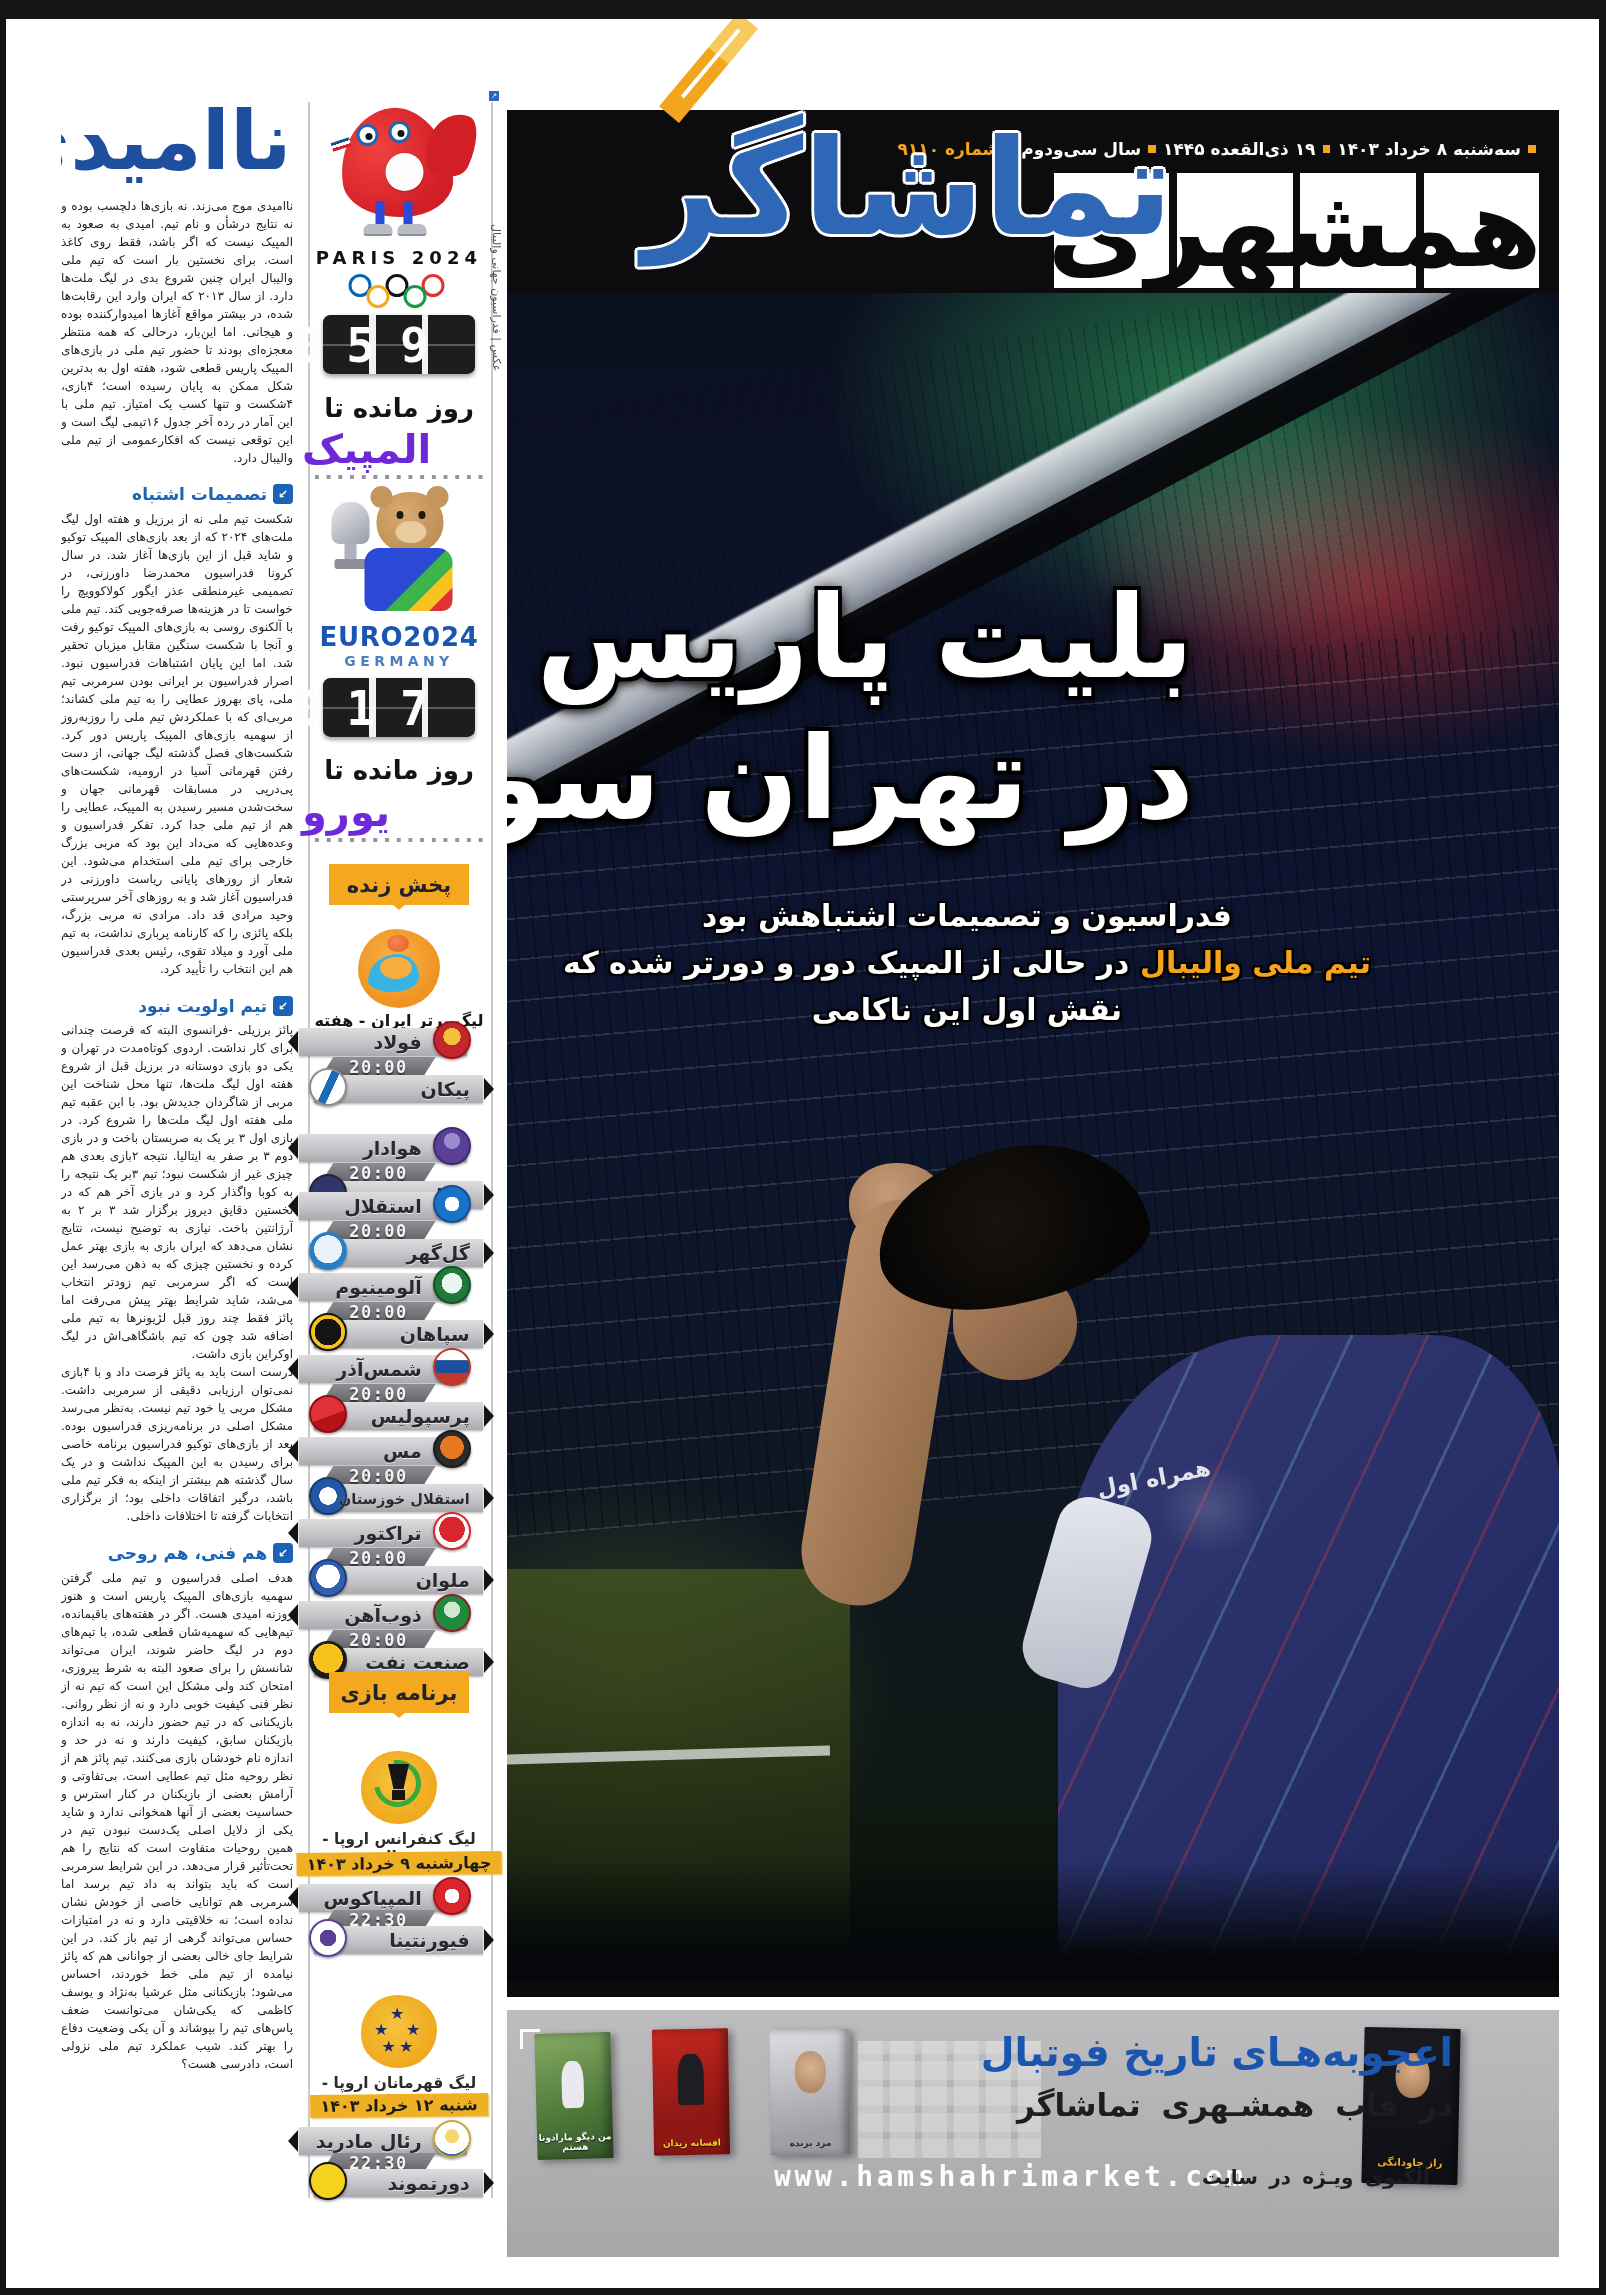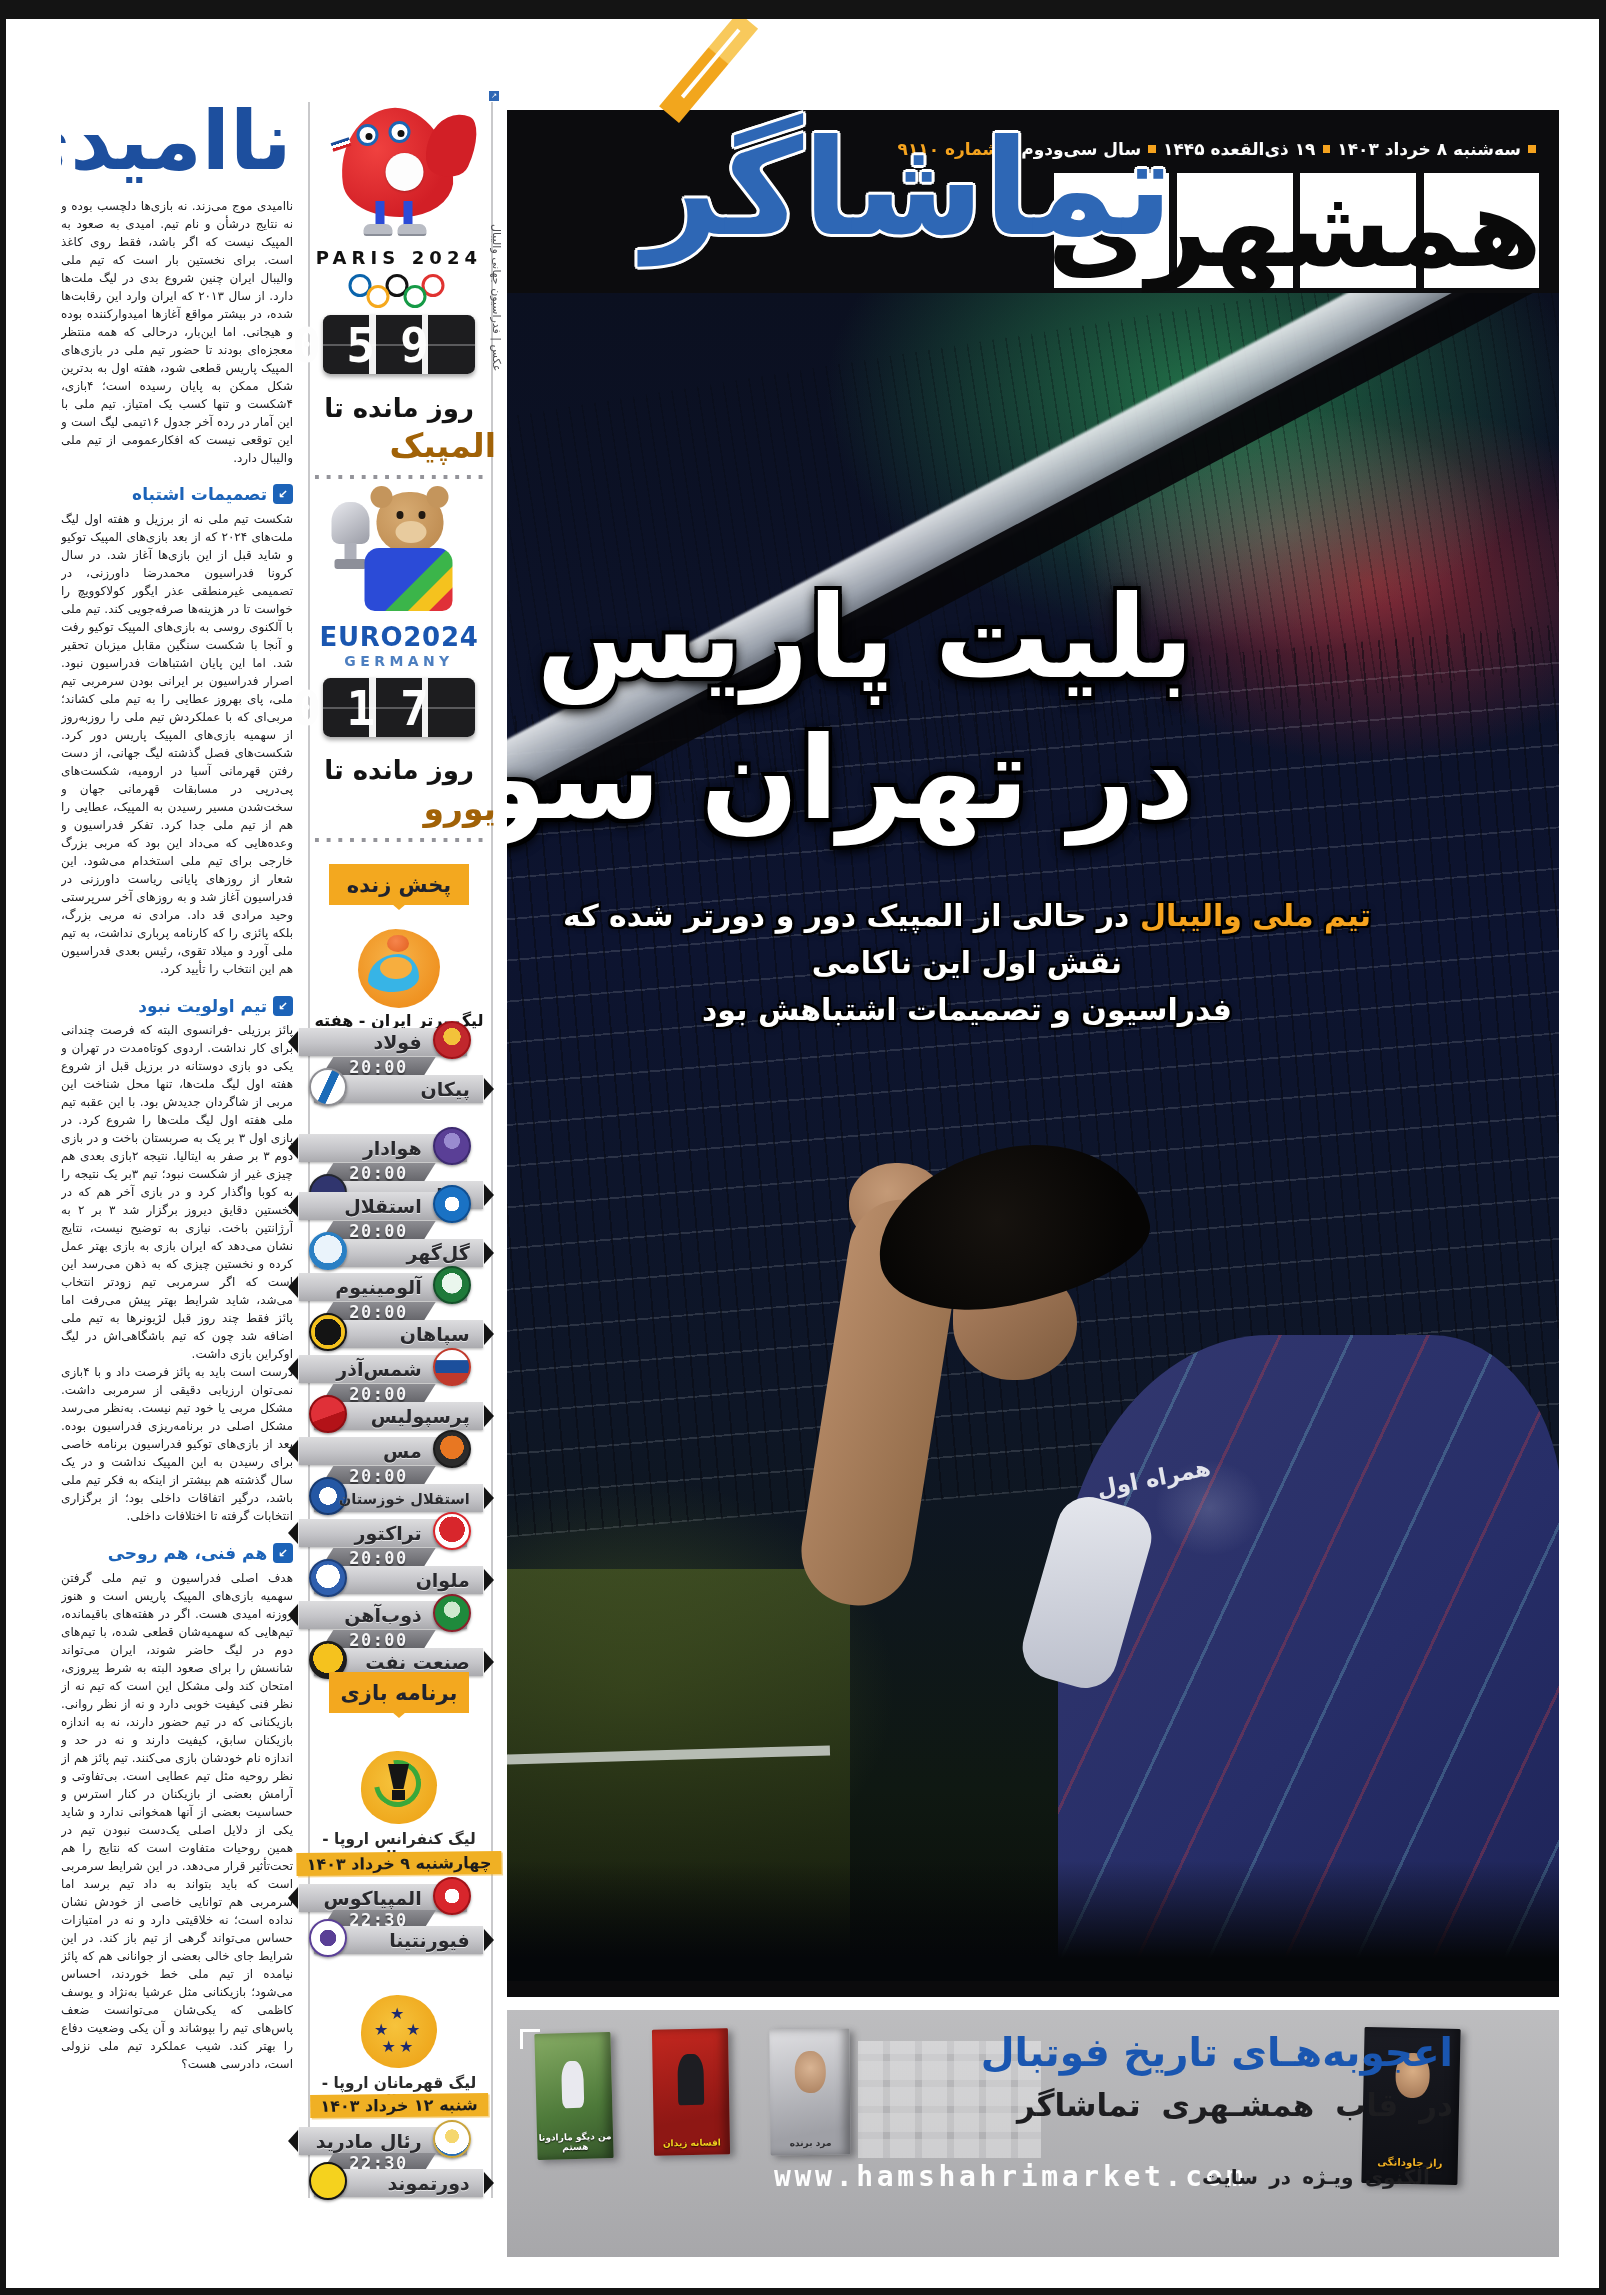--- a/index.html
+++ b/index.html
@@ -26,21 +26,21 @@
   .wordmark{position:absolute;font-weight:bold;color:#111;font-size:18px;letter-spacing:5.1px;}
   .rings{position:absolute;left:50%;transform:translateX(-50%);width:139px;height:35px;}
   .ring{position:absolute;width:23.4px;height:23.4px;border:3.3px solid;border-radius:50%;}
   .flip{position:absolute;left:50%;transform:translateX(-50%);width:152px;height:59px;border-radius:7.3px;
     background:linear-gradient(90deg,#1d1d1f 0 46px,#f2f2f2 46px 53px,#1d1d1f 53px 99px,#f2f2f2 99px 105px,#1d1d1f 105px 152px);
     box-shadow:0 2.2px 4.4px rgba(0,0,0,.35);}
   .flip::after{content:"";position:absolute;left:0;right:0;top:49%;height:2.2px;background:rgba(255,255,255,.28);}
   .flip .digits{position:absolute;left:50%;top:50%;transform:translate(-66%,-50%);
     font-family:"DejaVu Sans Mono",monospace;font-weight:bold;font-size:48px;color:#fdfdfd;letter-spacing:25px;white-space:nowrap;}
   .count-label{position:absolute;width:100%;text-align:center;font-weight:bold;font-size:26px;color:#141414;}
-  .count-event{position:absolute;width:100%;text-align:right;font-weight:bold;font-size:33px;color:#a16207;}
+  .count-event{position:absolute;width:100%;text-align:left;font-weight:bold;font-size:40px;color:#6d28d9;}
   .dots{position:absolute;left:11.7px;right:11.7px;height:5.8px;
     background:radial-gradient(circle 2.2px at 2.9px 2.9px,#94949a 97%,transparent) 0 0/11.7px 5.8px repeat-x;}
   .yellow-tag{position:absolute;left:50%;transform:translateX(-50%);width:140px;height:41px;background:#f3a81f;
     display:flex;align-items:center;justify-content:center;font-weight:bold;font-size:21px;color:#20232e;z-index:3;}
   .yellow-tag::after{content:"";position:absolute;left:50%;bottom:-12.4px;transform:translateX(-50%);border:7.3px solid transparent;border-top:6.6px solid #f3a81f;}
   .league-cap{position:absolute;width:100%;text-align:center;font-weight:bold;font-size:16px;color:#161616;}
   .comp-cap{position:absolute;width:100%;text-align:center;font-weight:bold;font-size:15.3px;color:#2b2b2b;}
   .date-chip{position:absolute;left:50%;transform:translateX(-50%) rotate(-0.6deg);background:#f0b024;color:#1c1c1c;
     font-weight:bold;font-size:16px;padding:2.2px 10.2px;white-space:nowrap;box-shadow:1.5px 1.5px 0 rgba(240,176,36,.5);}
   
@@ -459,22 +459,22 @@
     <div class="court-line"></div>
     <div class="mesh"></div>
     <div class="tape"></div>
     <div class="tape-black"></div>
     <div class="bench"></div>
     <div class="headline">
       <div class="hl1">بلیت پاریس</div>
       <div class="hl2">در تهران سوخت</div>
     </div>
     <div class="subhead">
+      <div>فدراسیون و تصمیمات اشتباهش بود</div>
       <div><span class="hl">تیم ملی والیبال</span><span> در حالی از المپیک دور و دورتر شده که نقش اول این ناکامی</span></div>
-      <div>فدراسیون و تصمیمات اشتباهش بود</div>
     </div>
     <div class="photo-bottom-bar"></div>
   </figure>
 
   <section class="ad">
     <div class="ad-bracket"></div>
     <div class="mag mag-1">
         <span class="cap">من دیگو مارادونا هستم</span>
       </div>
     <div class="mag mag-2">

